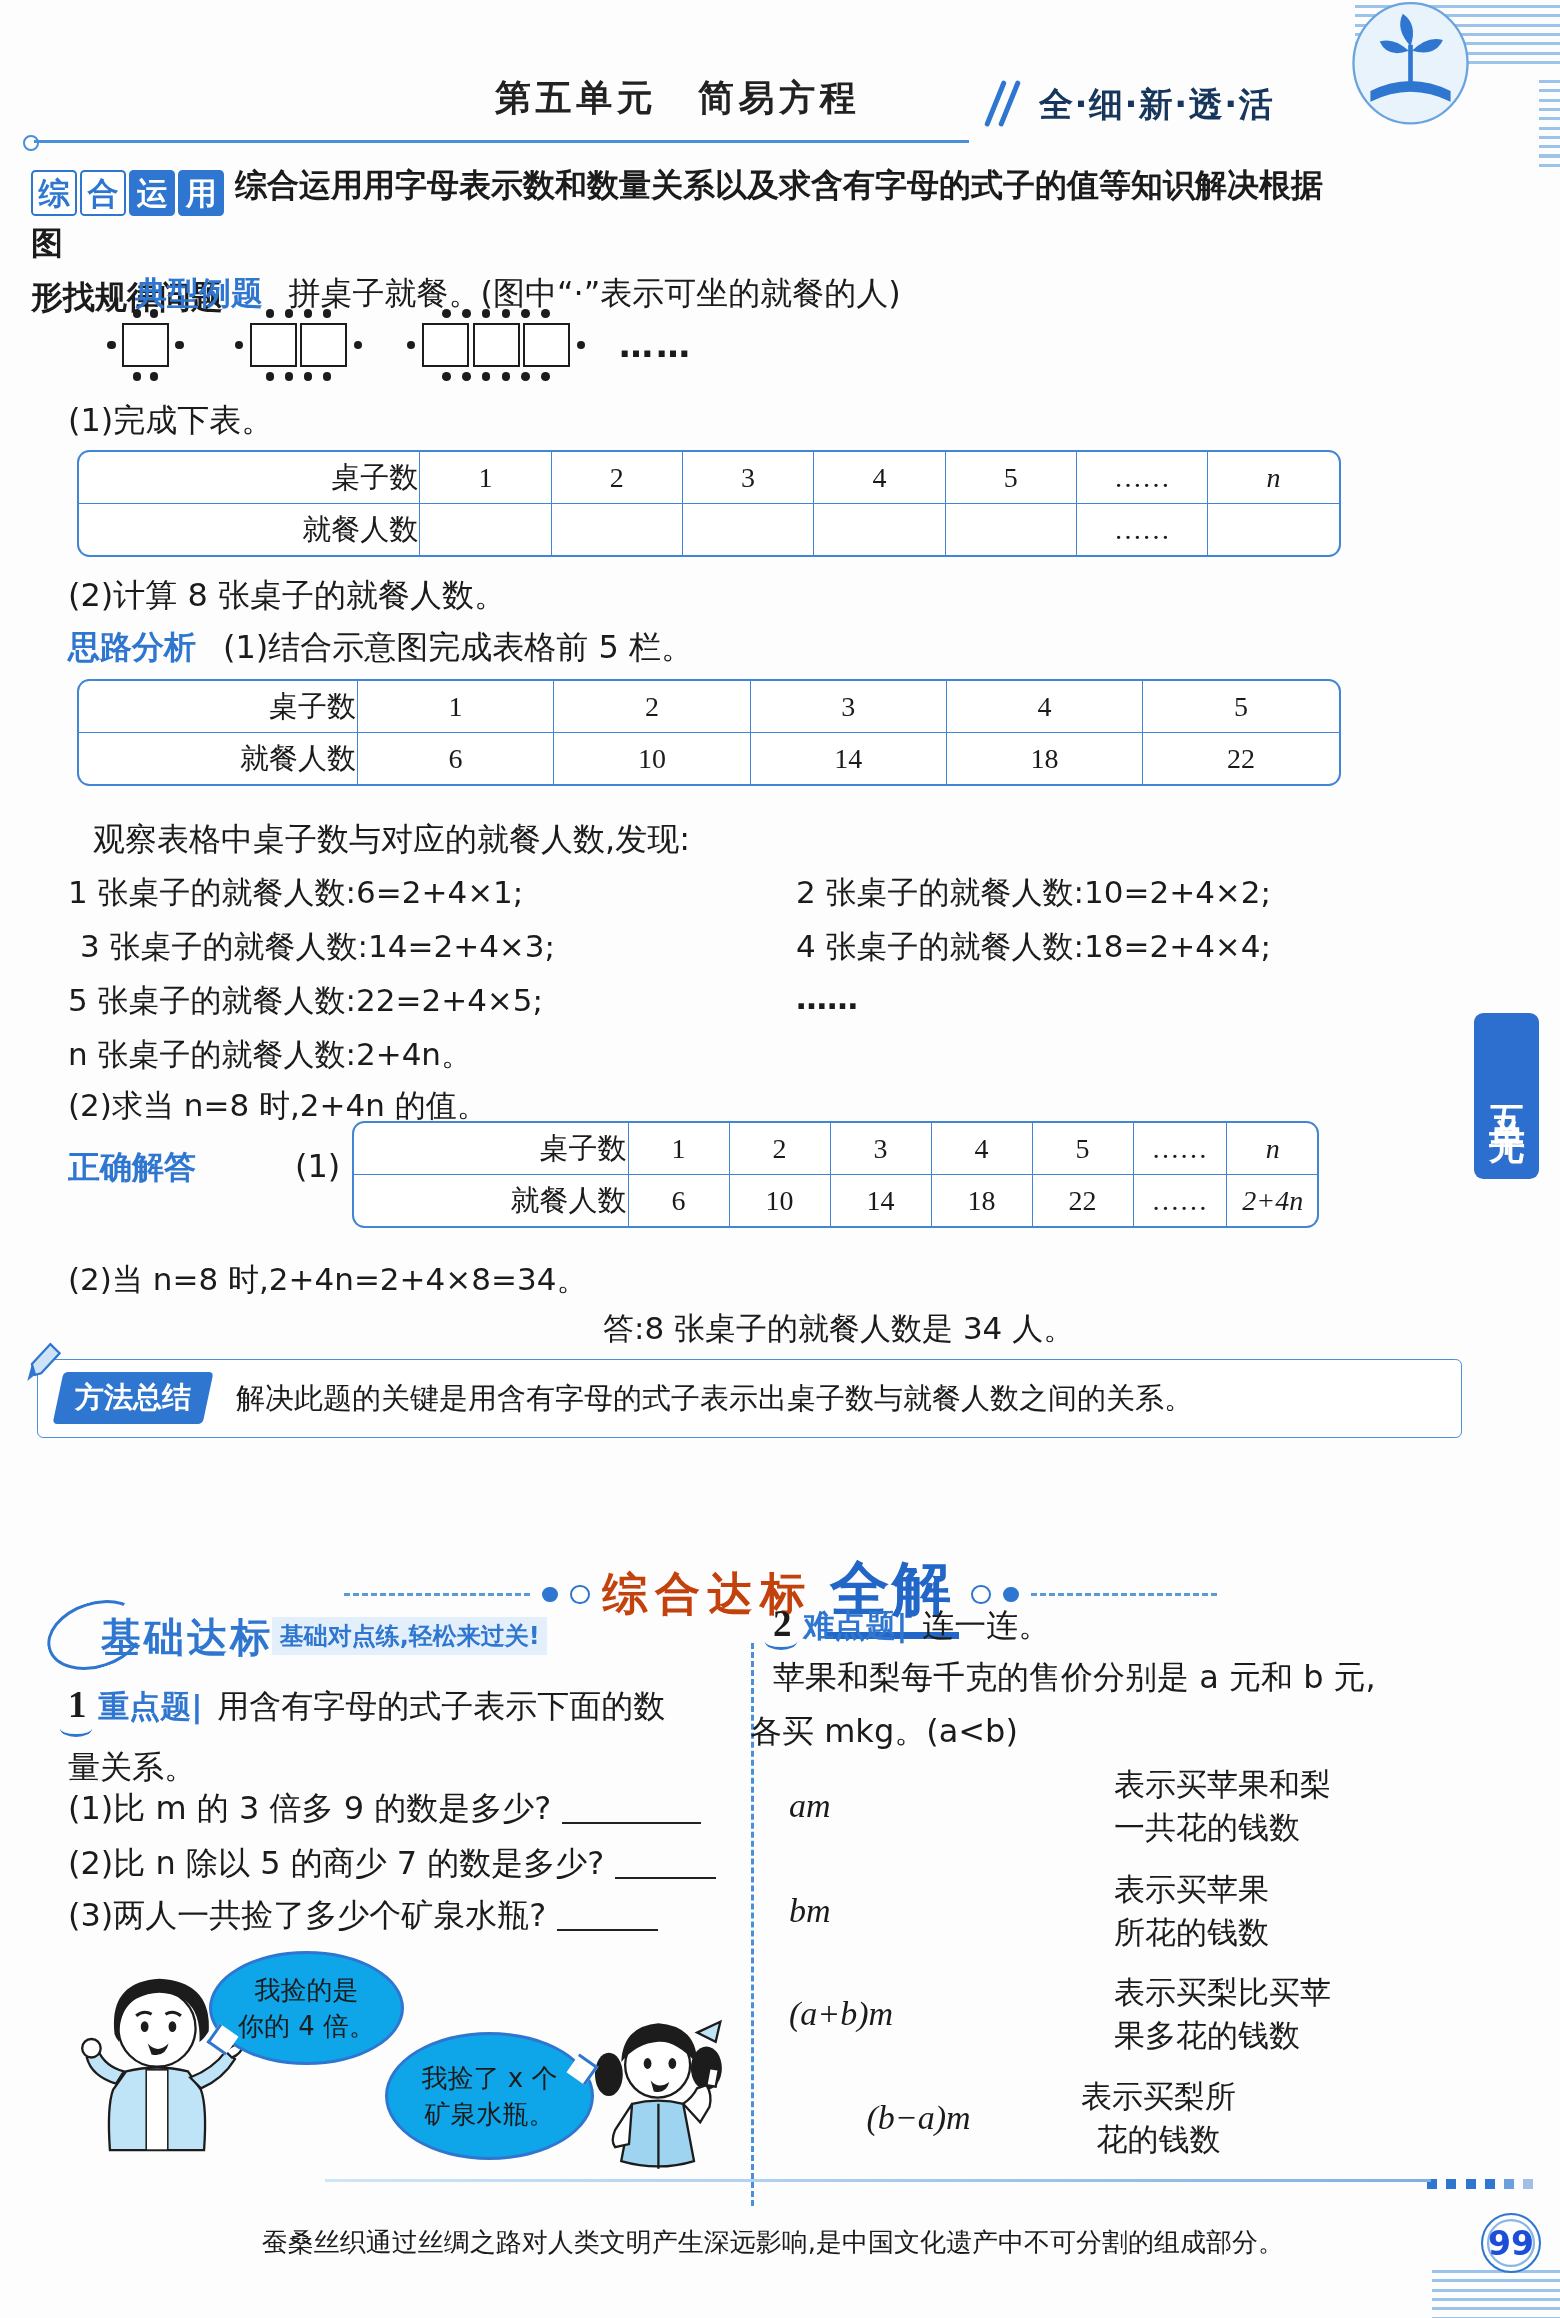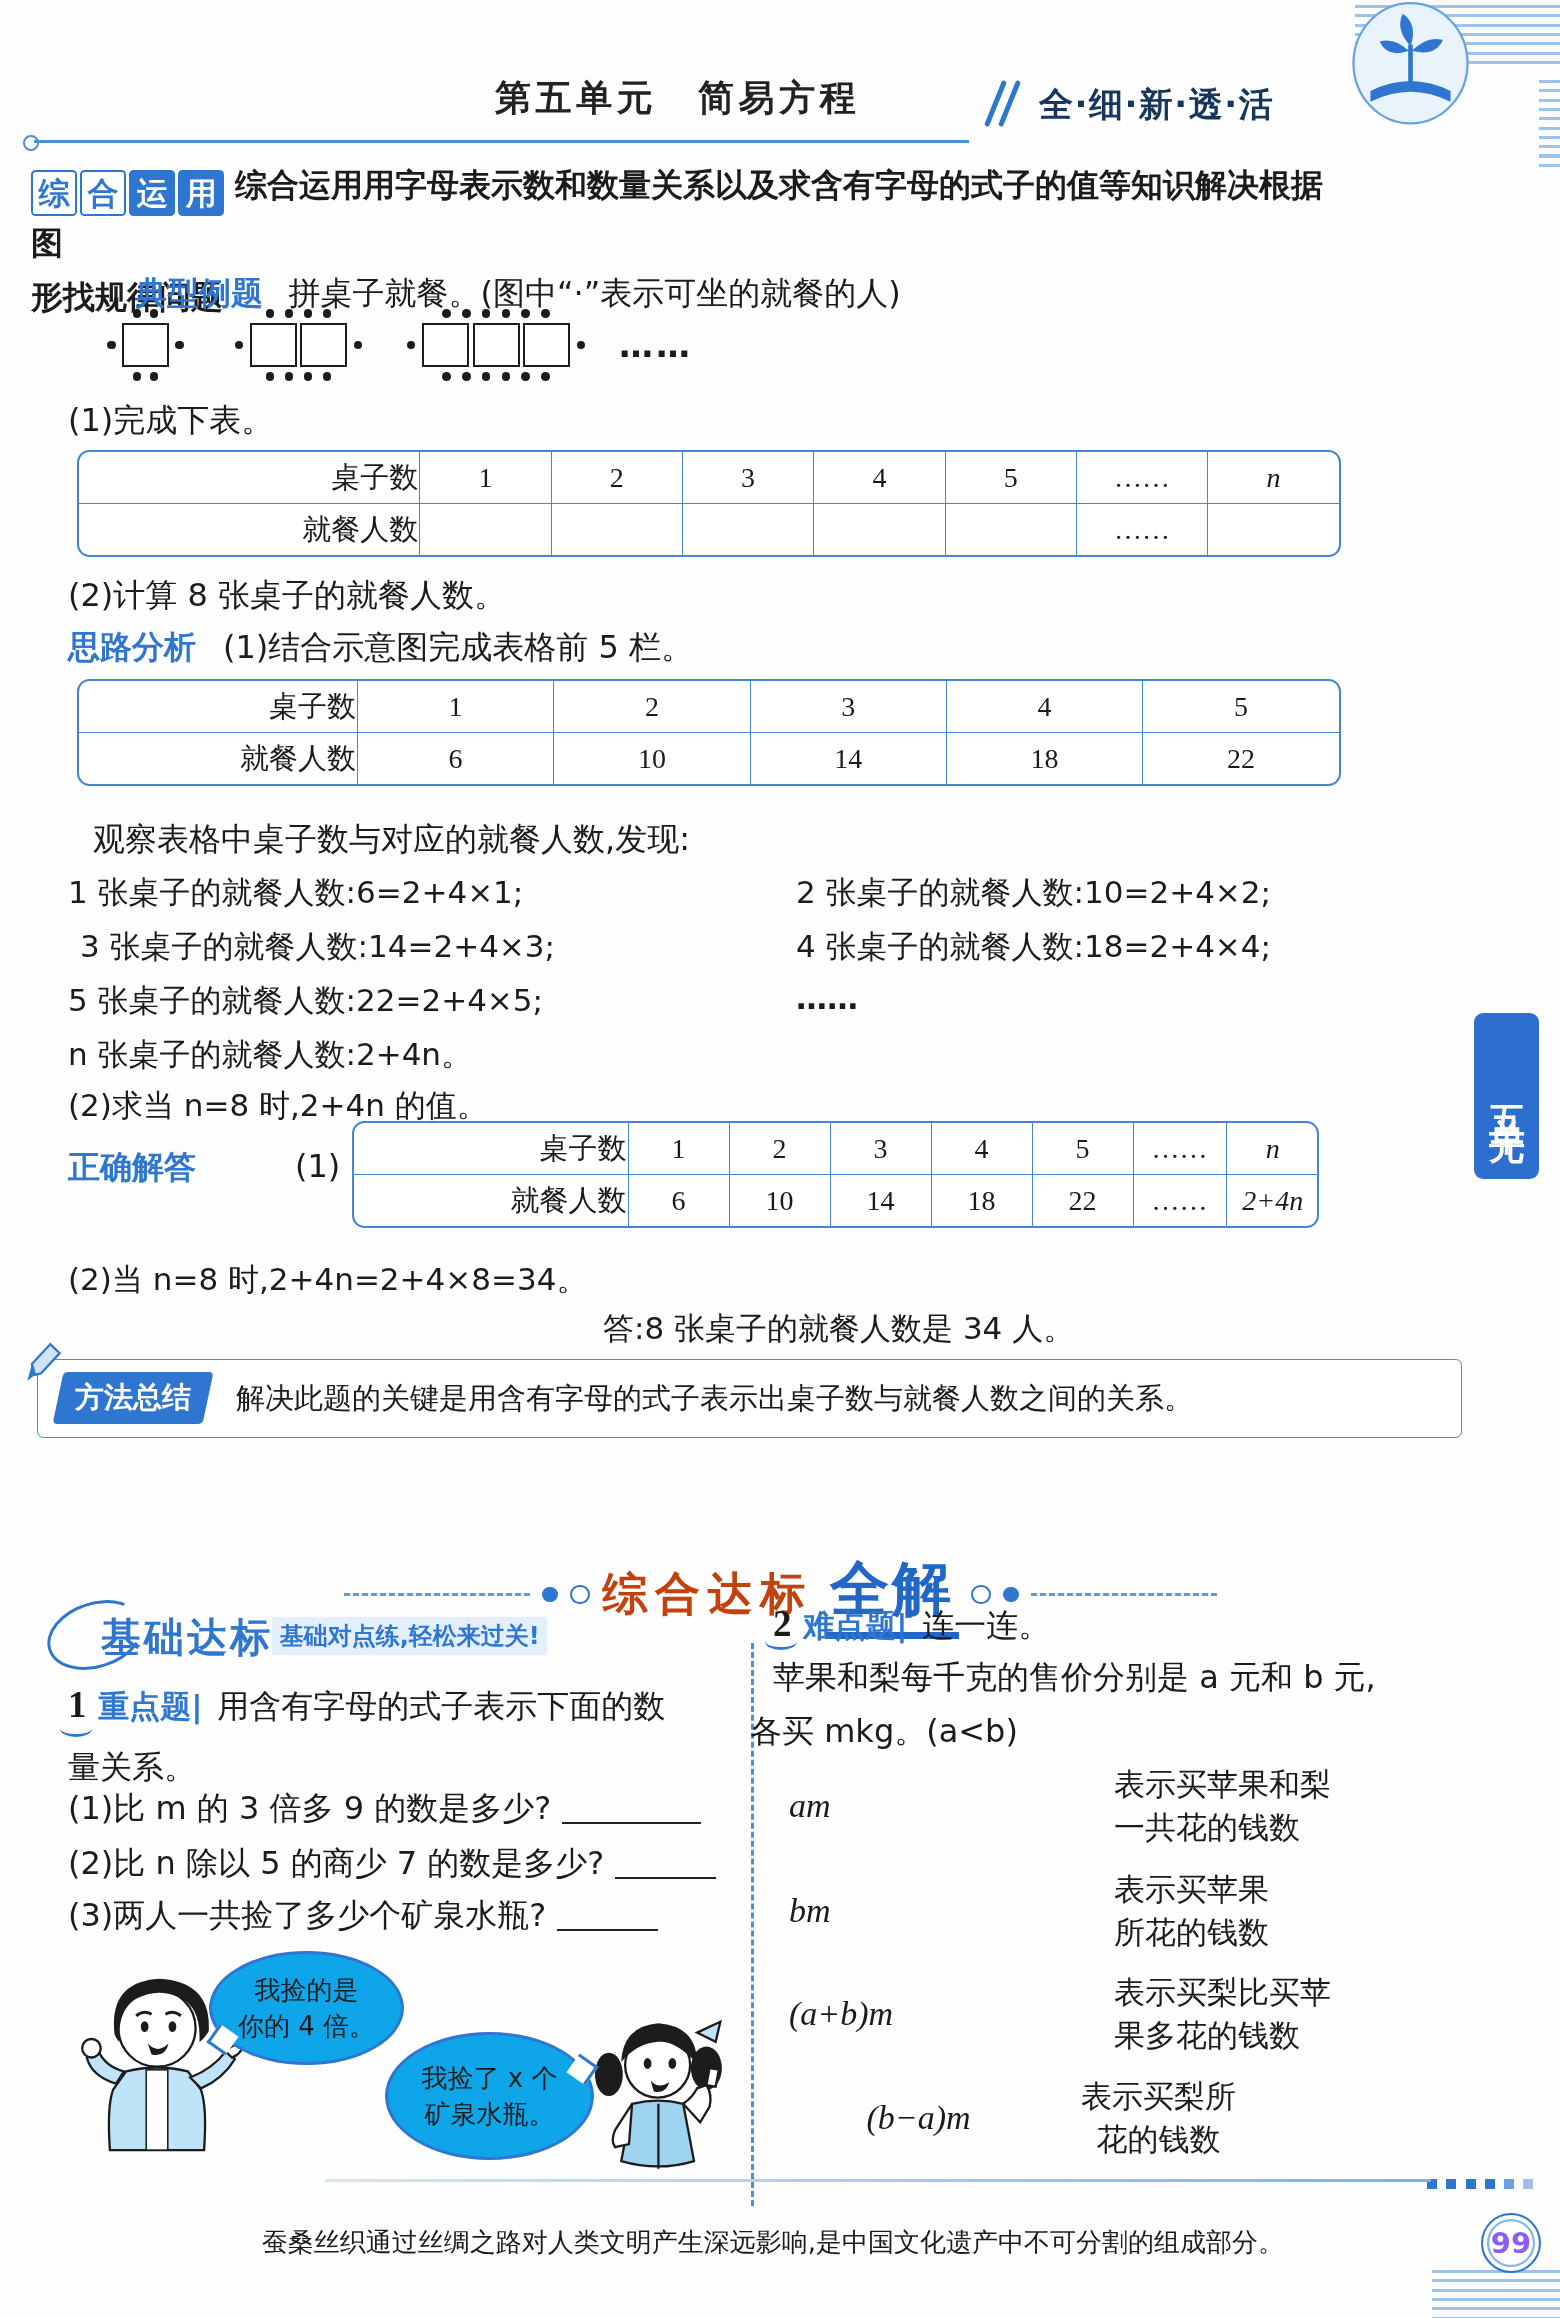--- a/index.html
+++ b/index.html
@@ -103,21 +103,21 @@
 
   
   .stripes{background:repeating-linear-gradient(180deg,#9cc3ea 0 3.1px,transparent 3.1px 9.3px);}
   .sq-dots span{display:inline-block;width:10px;height:10px;background:#2e76cf;margin-right:9.3px;}
 
   .footer-line{height:3.1px;background:linear-gradient(90deg,#cfe6f7,#7fb0e4);}
   .footer-note{font-size:26px;text-align:center;}
   .page-circle{width:56px;height:56px;border:2.3px solid #2e76cf;border-radius:50%;background:#fff;
                box-shadow:inset 0 0 0 3.9px #fff, inset 0 0 0 6.2px #8ab6e4;
                display:flex;align-items:center;justify-content:center;
-               font-size:29px;font-weight:bold;color:#8b5cf6;}
+               font-size:33px;font-weight:bold;color:#1d4ed8;}
 </style>
 </head>
 <body>
 
 <div class="page">
 
   
   <div class="abs stripes" style="left:1355px;top:4.6px;width:206px;height:65px;"></div>
   <div class="abs stripes" style="left:1539px;top:80px;width:22.4px;height:87px;"></div>
   <svg class="abs" style="left:1347px;top:0px;" width="127" height="131" viewBox="0 0 164 170">

